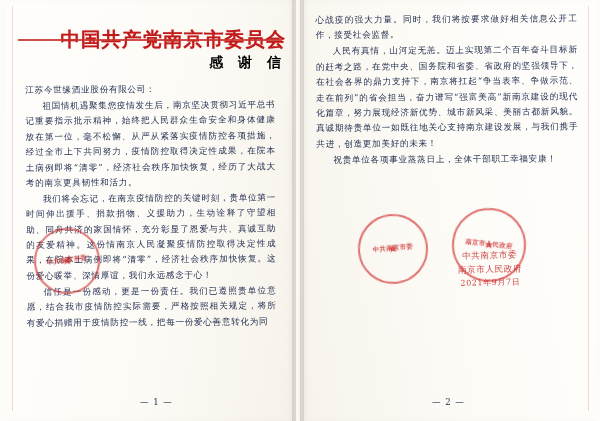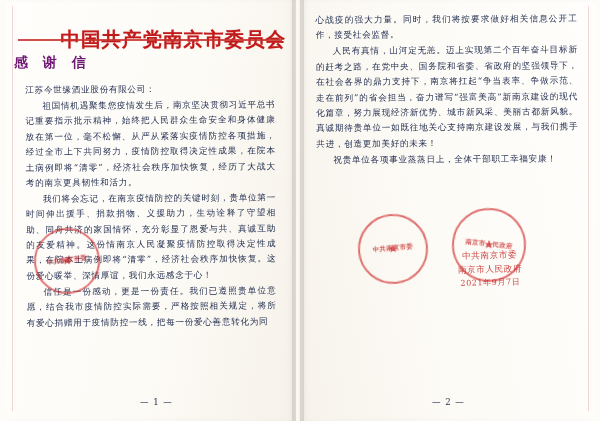--- a/index.html
+++ b/index.html
@@ -74,22 +74,22 @@
     background: #c8302c;
     opacity: .85;
   }
 
   
   .doc-title {
     position: absolute;
     left: 14px;
     top: 54px;
     width: 272px;
-    text-align: left;
-    color: #701a75;
+    text-align: right;
+    color: #000000;
     font-family: "DejaVu Serif", serif;
     font-weight: bold;
     font-size: 14px;
     letter-spacing: 5px;
   }
 
   
   .hand {
     position: absolute;
     color: #1d2a4d;

